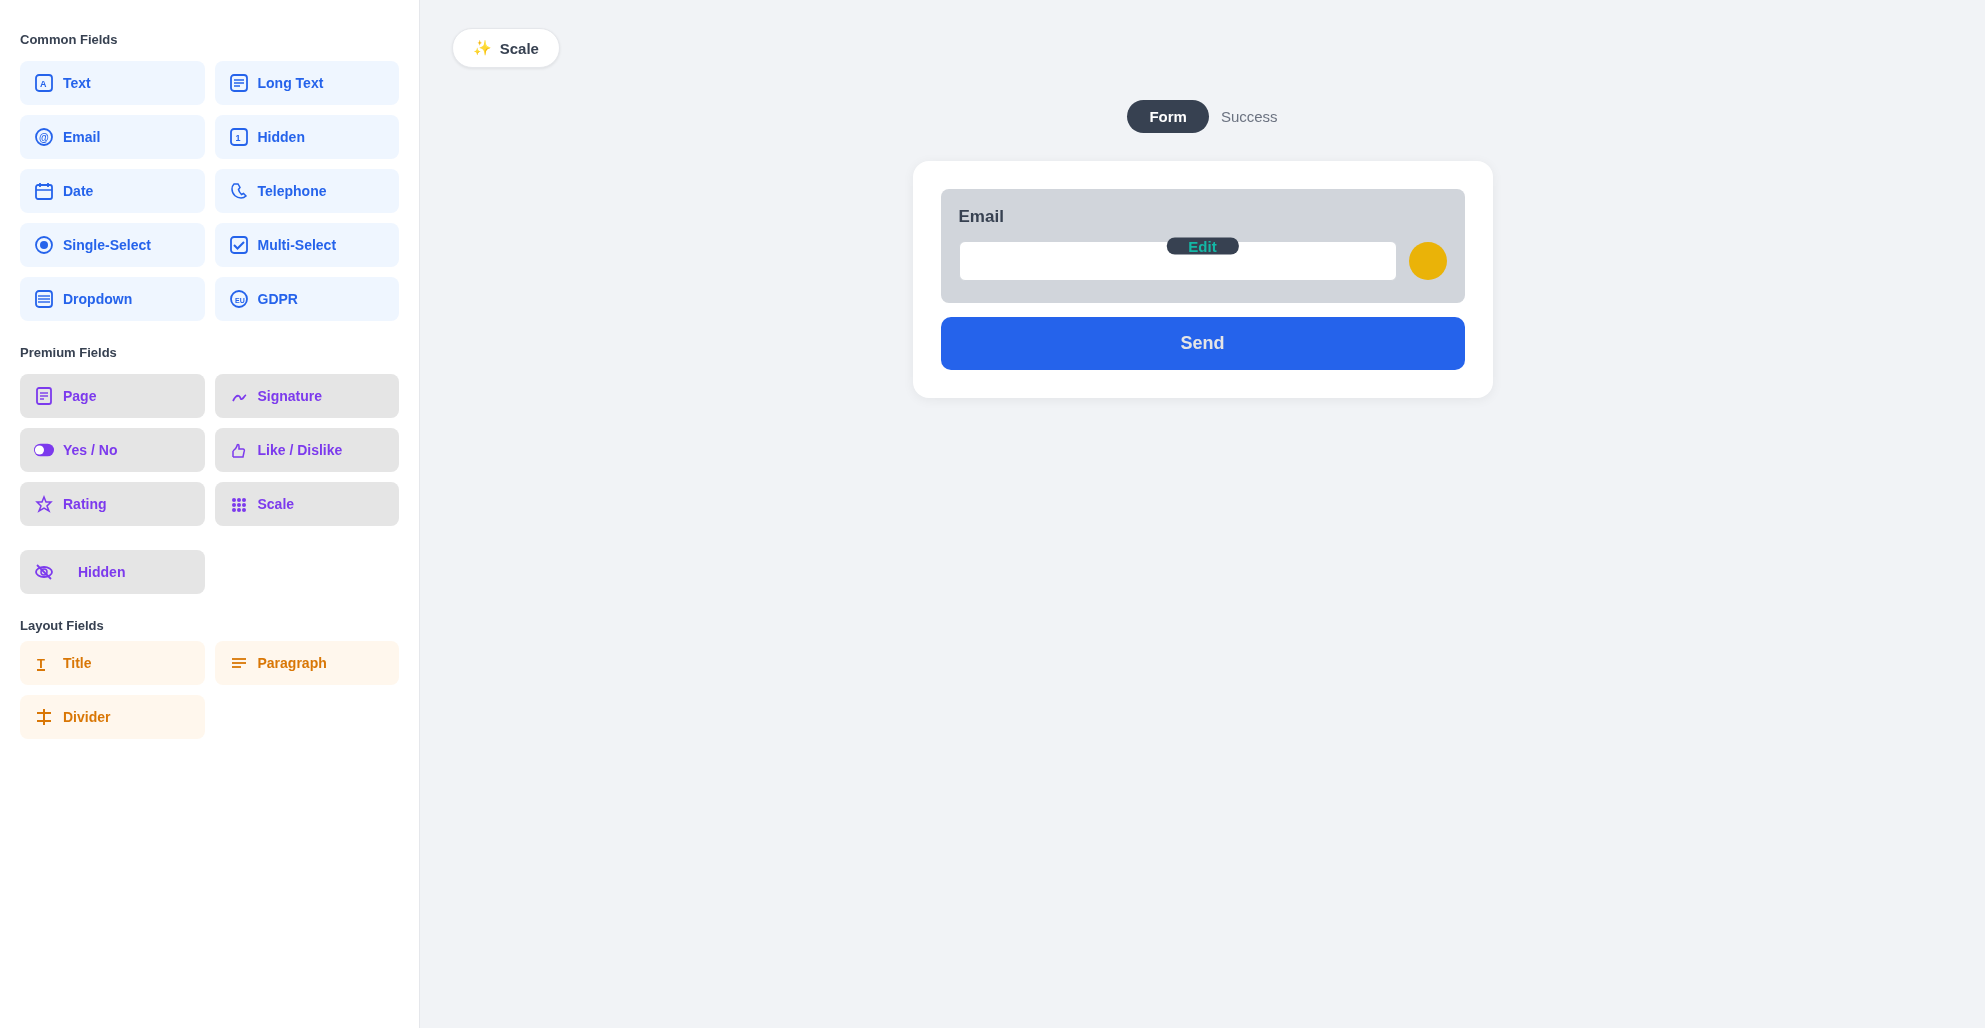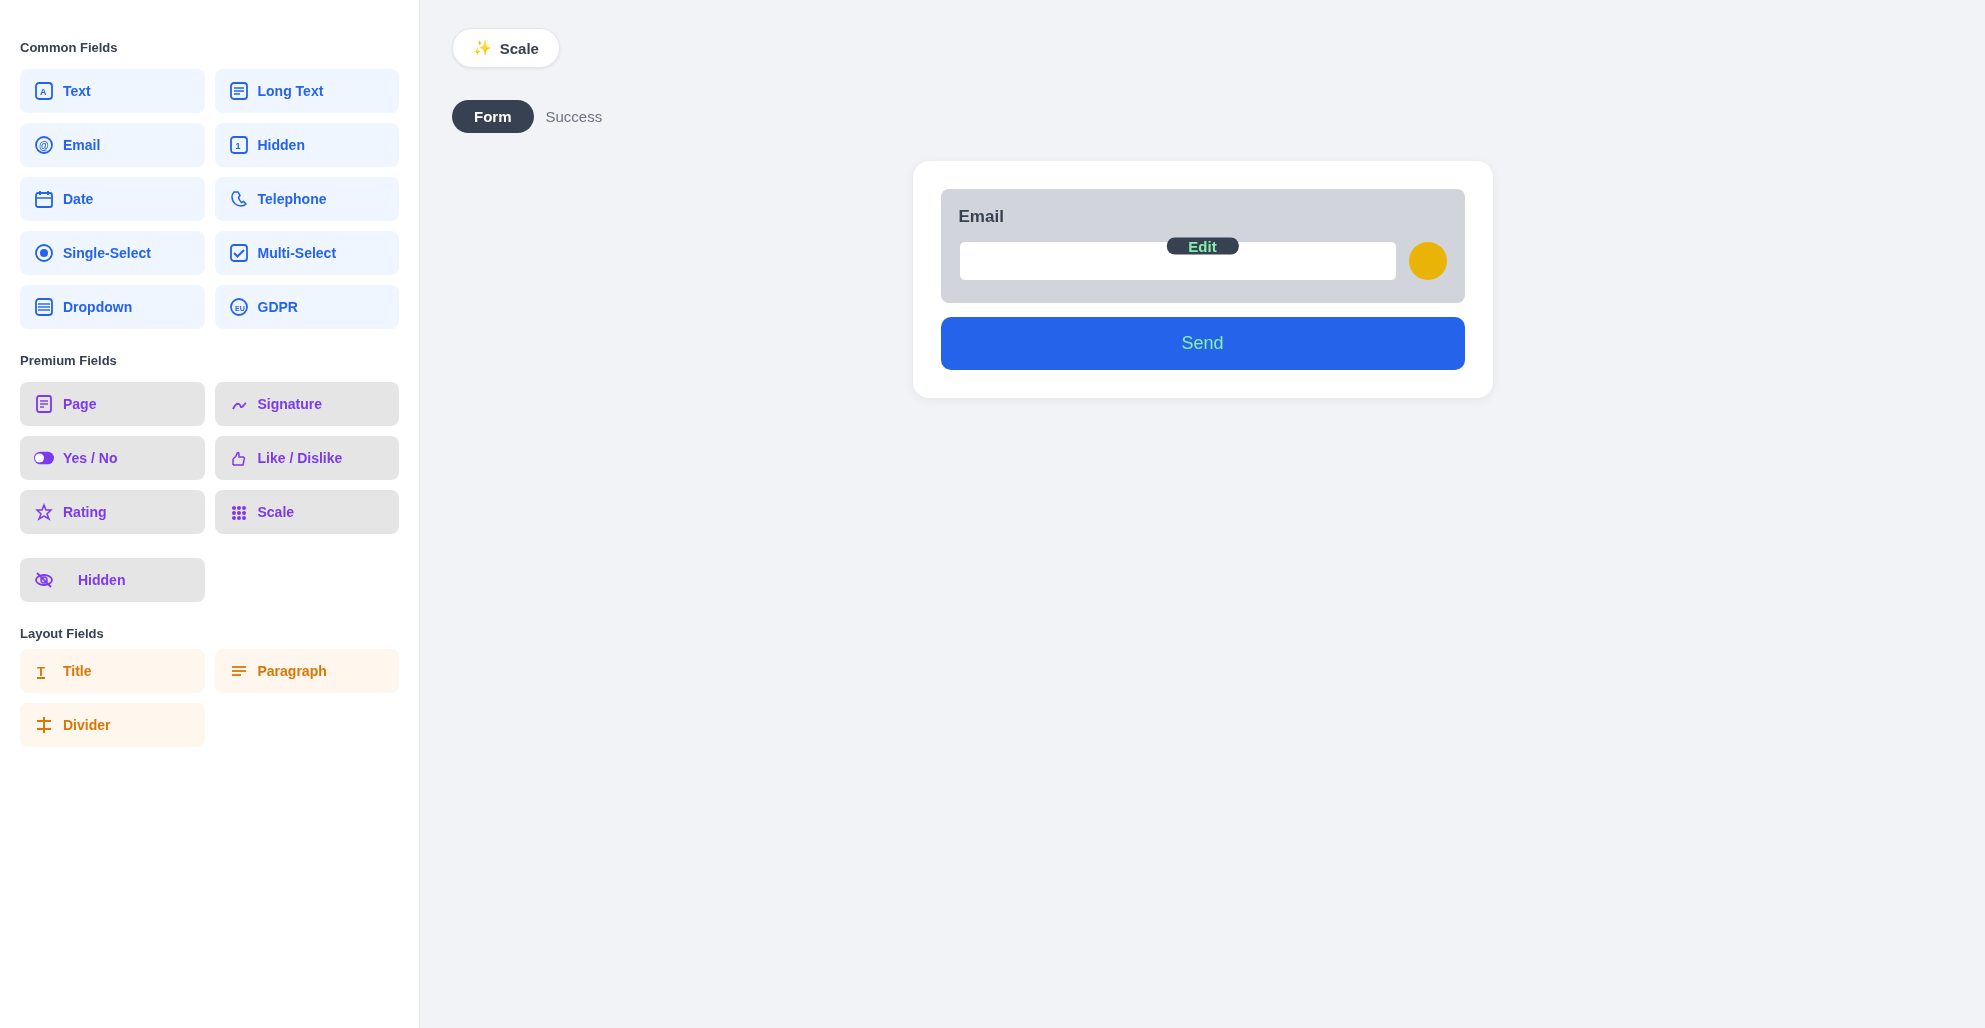--- a/index.html
+++ b/index.html
@@ -19,21 +19,21 @@
       overflow-y: auto;
       flex-shrink: 0;
       border-right: 1px solid #e5e7eb;
     }
 
     .section-title {
       font-size: 13px;
       font-weight: 700;
       color: #374151;
       margin-bottom: 14px;
-      margin-top: 12px;
+      margin-top: 4px;
     }
 
     .fields-grid {
       display: grid;
       grid-template-columns: 1fr 1fr;
       gap: 10px;
       margin-bottom: 24px;
     }
 
     .field-btn {
@@ -99,20 +99,21 @@
       cursor: pointer;
       box-shadow: 0 1px 3px rgba(0,0,0,0.08);
       margin-bottom: 32px;
     }
 
     
     .form-tabs {
       display: flex;
       align-items: center;
       gap: 12px;
+      justify-content: center;
       margin-bottom: 28px;
     }
 
     .tab-form {
       background: #374151;
       color: #fff;
       border-radius: 20px;
       padding: 8px 22px;
       font-size: 15px;
       font-weight: 600;
@@ -163,21 +164,21 @@
     .email-input-fake {
       flex: 1;
       background: #fff;
       border: 1.5px solid #d1d5db;
       border-radius: 6px;
       height: 40px;
     }
 
     .edit-btn {
       background: #374151;
-      color: #86efac;
+      color: #14b8a6;
       border: none;
       border-radius: 8px;
       padding: 0 22px;
       font-size: 15px;
       font-weight: 700;
       cursor: pointer;
       position: absolute;
       top: 50%;
       left: 50%;
       transform: translate(-50%, -50%);
@@ -187,26 +188,26 @@
       width: 38px;
       height: 38px;
       background: #eab308;
       border-radius: 50%;
       flex-shrink: 0;
     }
 
     .send-btn {
       width: 100%;
       background: #2563eb;
-      color: #86efac;
+      color: #e5e5e5;
       border: none;
       border-radius: 10px;
       padding: 16px;
       font-size: 18px;
-      font-weight: 400;
+      font-weight: 700;
       cursor: pointer;
     }
 
     .section-gap { margin-bottom: 8px; }
 
     
     .fields-grid-single {
       display: grid;
       grid-template-columns: 1fr 1fr;
       gap: 10px;

